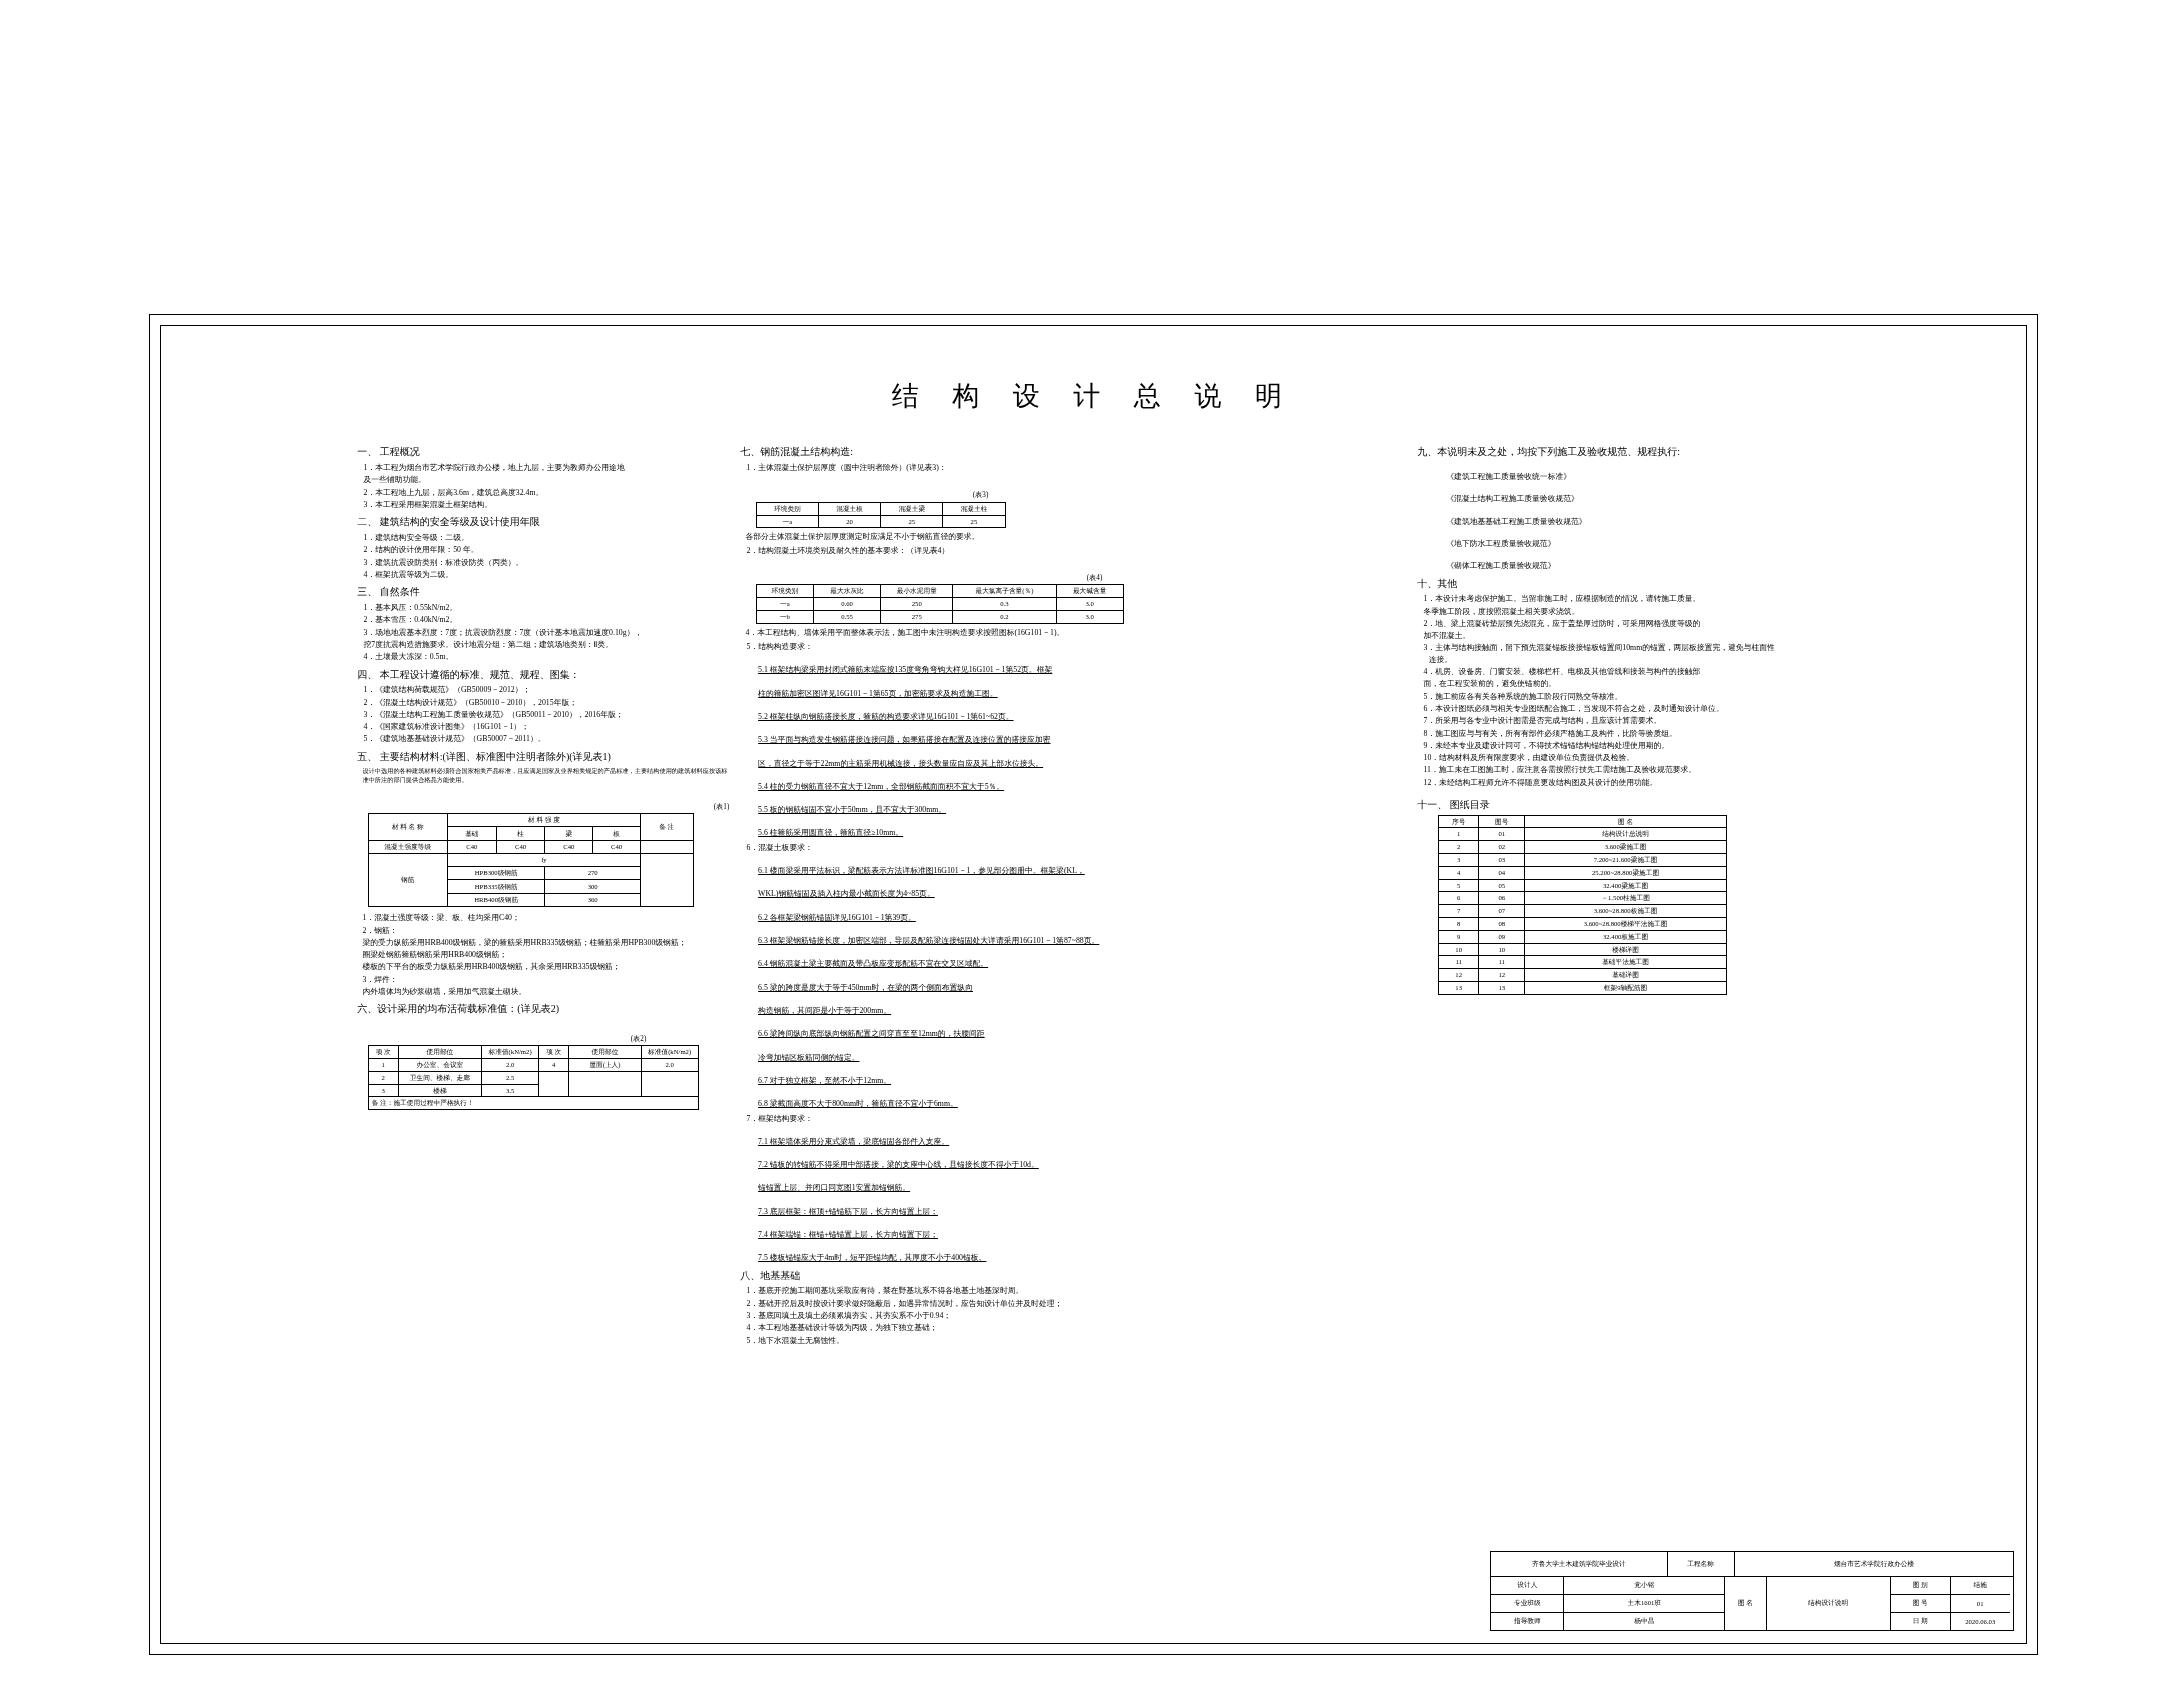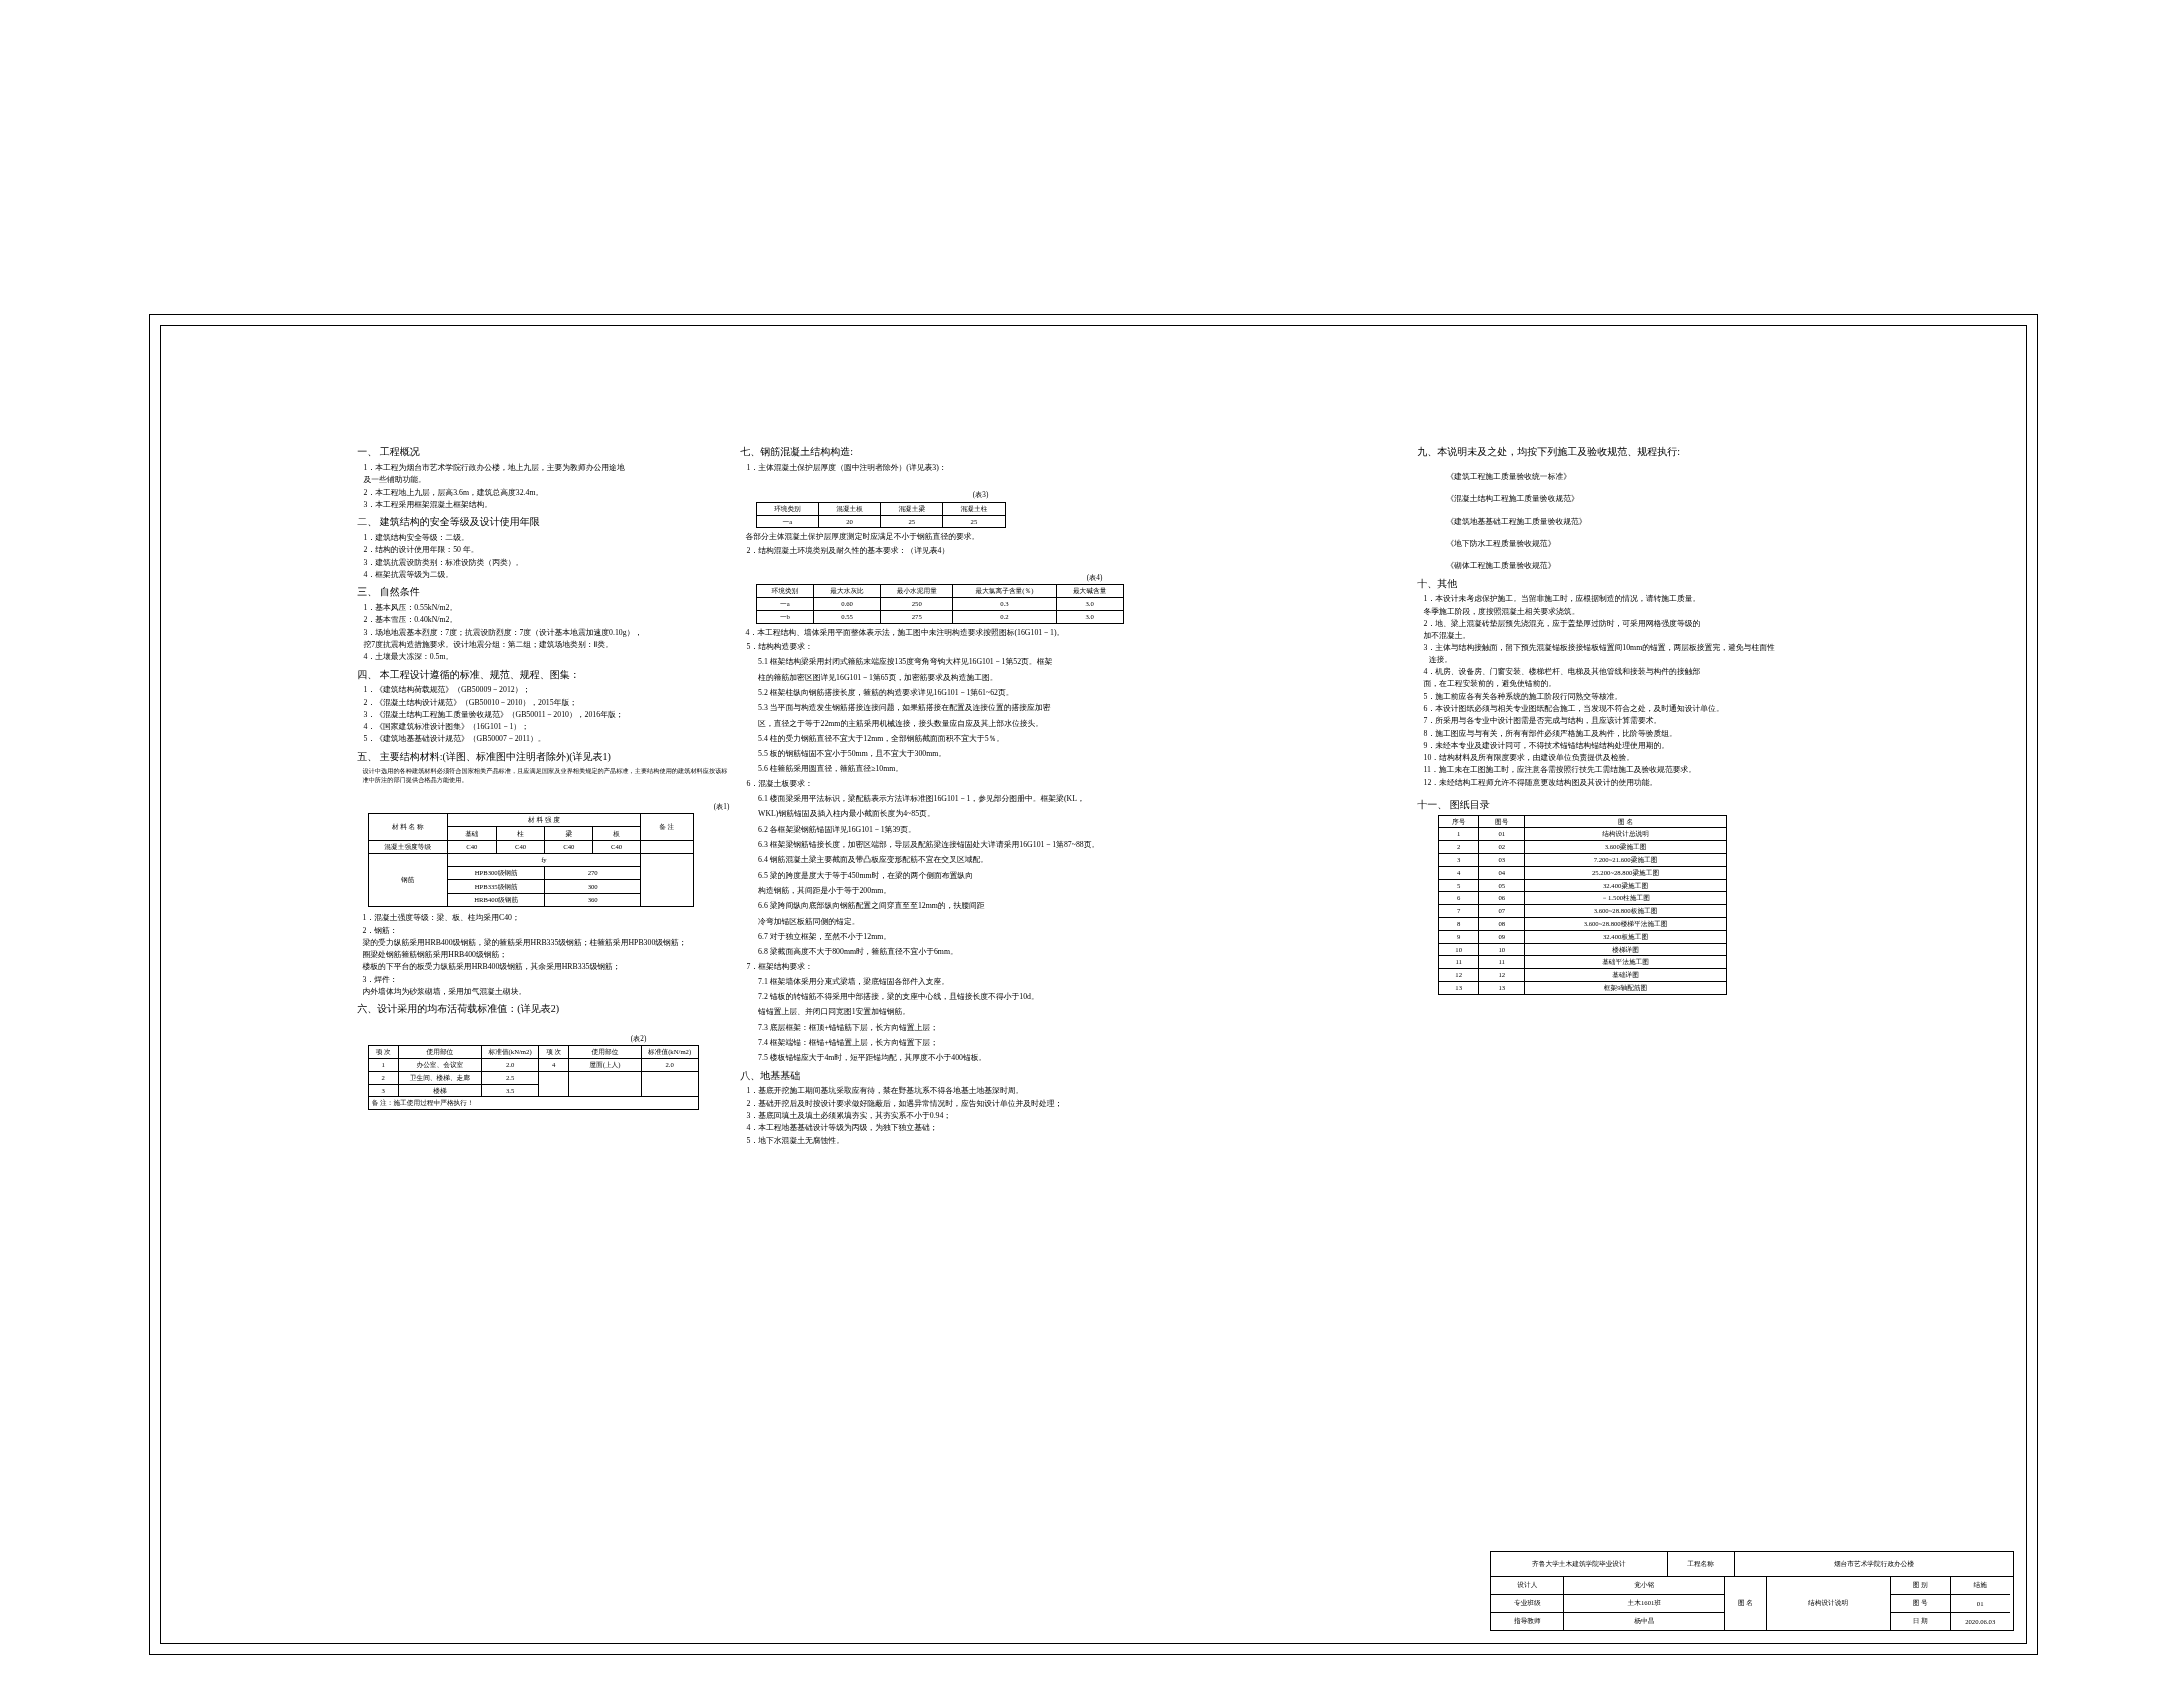--- a/index.html
+++ b/index.html
@@ -7,21 +7,21 @@
   #sheet{position:absolute;left:0;top:0;width:2183px;height:1687px;background:#fff;}
   .frame-outer{position:absolute;left:149px;top:314px;width:1887px;height:1339px;border:1.6px solid #000;background:#fff;}
   .frame-inner{position:absolute;left:10.3px;top:10.3px;right:10.3px;bottom:10.3px;border:1px solid #000;}
   .title-main{position:absolute;left:0;right:0;top:52px;text-align:center;font-family:"Liberation Serif",serif;font-size:27px;letter-spacing:13.4px;color:#000;}
   .col{position:absolute;top:114px;font-size:7.8px;line-height:1.45;color:#000;font-family:"Liberation Serif",serif;}
   .colA{left:196px;width:372px;}
   .colB{left:579px;width:517px;}
   .colC{left:1256px;width:362px;}
   .h{font-size:10px;margin:5.2px 0 2.1px 0;font-weight:normal;}
   .ln{margin:0 0 1px 0;padding-left:11.4px;text-indent:-5.2px;}
-  .ln2{margin:4px 0 1px 0;padding-left:23px;text-indent:-5.2px;}
+  .ln2{margin:12px 0 1px 0;padding-left:23px;text-indent:-5.2px;text-decoration:underline;}
   .ln3{margin:11px 0 1px 0;padding-left:29px;text-indent:0;}
   .plain{margin:0 0 1px 0;padding-left:5.2px;}
   .note{margin:3.1px 0 2.1px 0;padding-left:5.2px;}
   .tbl-cap{text-align:right;font-size:7.2px;margin:17px 0 1px 0;}
   table.t{border-collapse:collapse;font-size:6.7px;font-family:"Liberation Serif",serif;}
   table.t td,table.t th{border:0.5px solid #000;padding:1px 2.1px;text-align:center;font-weight:normal;white-space:nowrap;}
   .tb1{margin-left:15.5px;}
   .tb-mat{margin-left:10.3px;width:326px;}
   .tb-mat td{height:10.3px;}
   .tb-load{margin-left:10.3px;}
@@ -41,20 +41,21 @@
   .gr-c{border-right:0.5px solid #000;display:flex;align-items:center;justify-content:center;font-size:6.7px;flex:1;}
   .gr-c:last-child{border-right:none;}
 </style>
 </head>
 <body>
 
 <div id="sheet">
   <div class="frame-outer">
     <div class="frame-inner">
 
+      <div class="title-main">结 构 设 计 总 说 明</div>
 
       <div class="col colA">
         <div class="h">一、 工程概况</div>
         <div class="ln">1．本工程为烟台市艺术学院行政办公楼，地上九层，主要为教师办公用途地</div>
         <div class="ln">    及一些辅助功能。</div>
         <div class="ln">2．本工程地上九层，层高3.6m，建筑总高度32.4m。</div>
         <div class="ln">3．本工程采用框架混凝土框架结构。</div>
 
         <div class="h">二、 建筑结构的安全等级及设计使用年限</div>
         <div class="ln">1．建筑结构安全等级：二级。</div>

